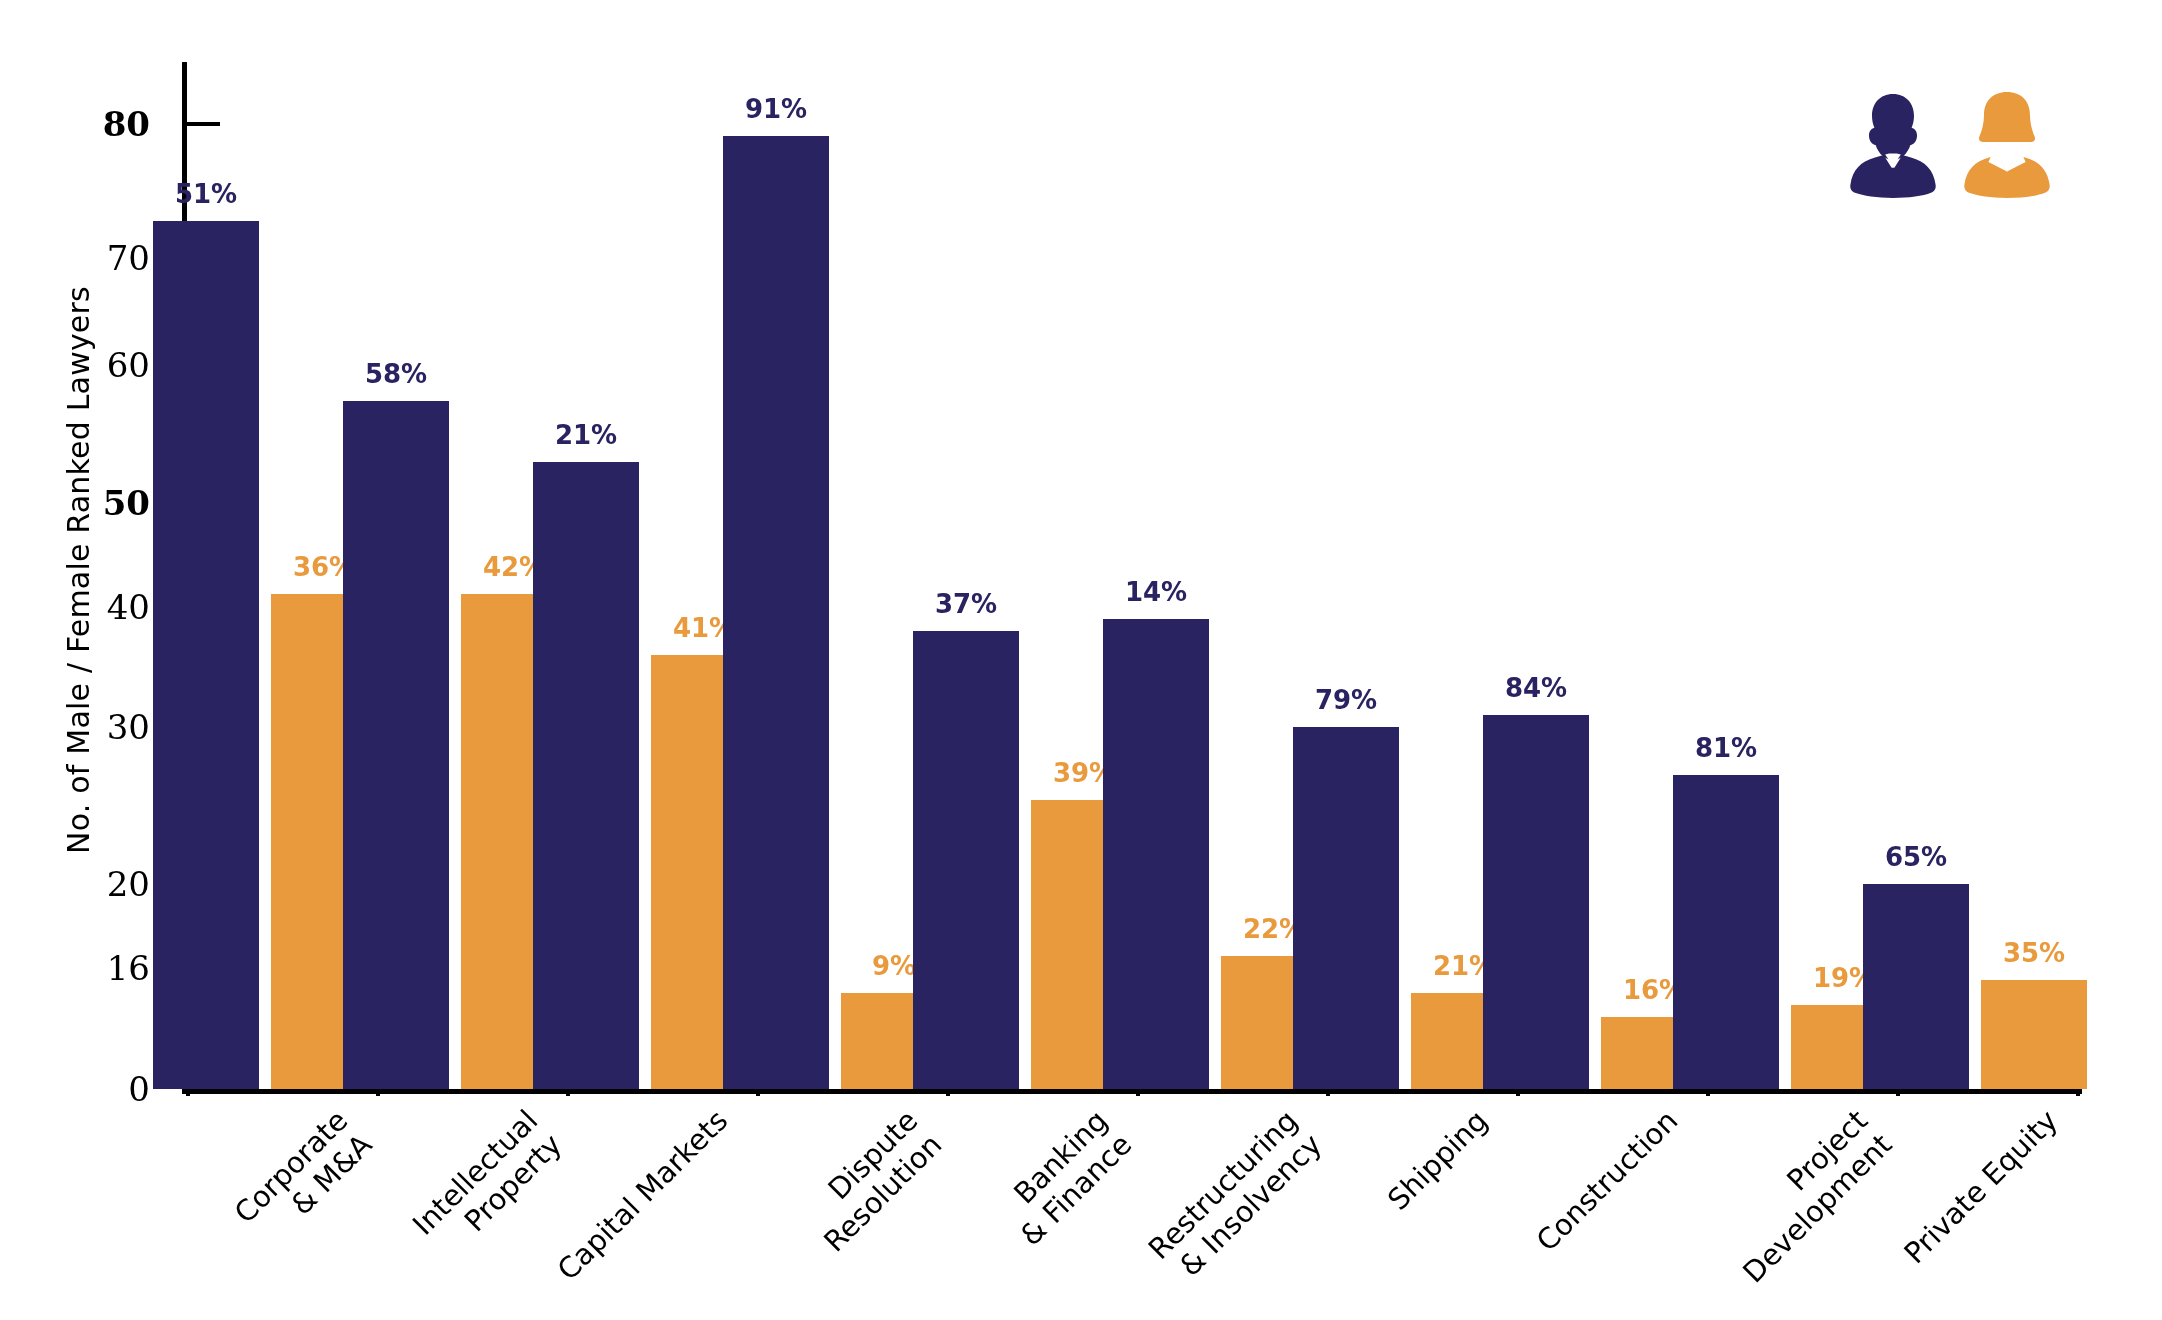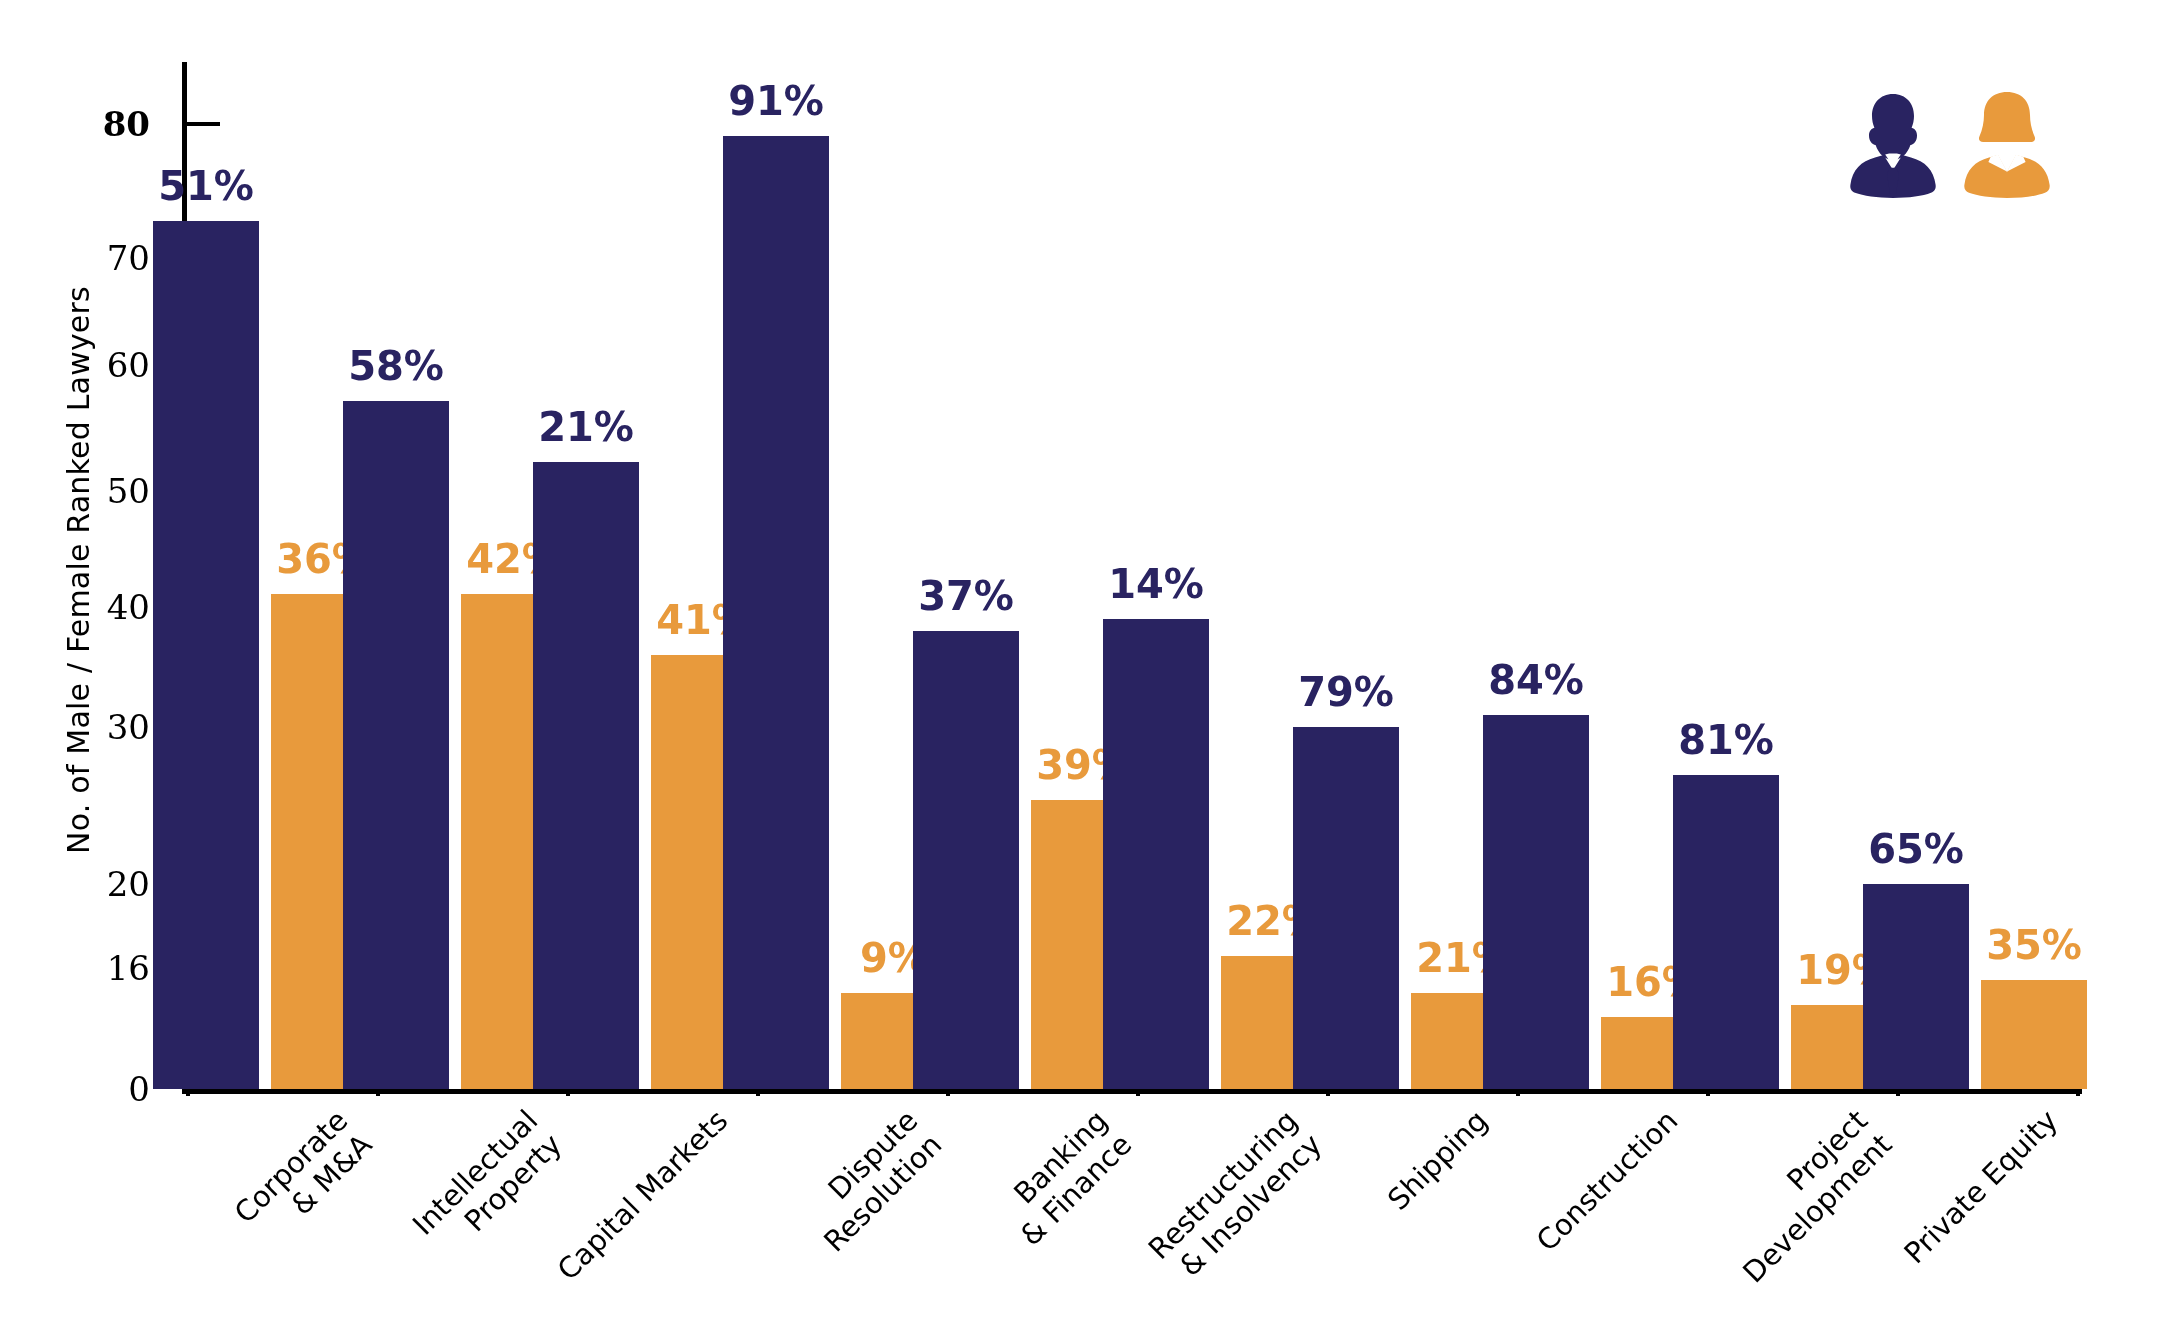--- a/index.html
+++ b/index.html
@@ -91,21 +91,21 @@
     position:absolute;
     bottom:0;
   }
   .bar.male{ background:#292361; }
   .bar.female{ background:#E89A3C; }
   .bar-label{
     position:absolute;
     text-align:center;
     font-family:"DejaVu Sans", sans-serif;
     font-weight:bold;
-    font-size:40px;
+    font-size:26px;
     white-space:nowrap;
     transform:translateX(-50%);
   }
   .bar-label.male{ color:#292361; }
   .bar-label.female{ color:#E89A3C; }
 
   
   .cat-labels{
     position:absolute;
     left:182px;
@@ -145,21 +145,21 @@
 <div id="chart-root">
 
   <div class="y-axis-title">No. of Male / Female Ranked Lawyers</div>
 
   <div class="ylabels" id="ylabels">
       <div class="ytick-label" style="top: 1027px;">0</div>
       <div class="ytick-label" style="top: 906.375px;">16</div>
       <div class="ytick-label" style="top: 785.75px; margin-top: 36px;">20</div>
       <div class="ytick-label" style="top: 665.125px;">30</div>
       <div class="ytick-label" style="top: 544.5px;">40</div>
-      <div class="ytick-label" style="top: 429px;">50</div>
+      <div class="ytick-label" style="top: 441px; font-weight: bold;">50</div>
       <div class="ytick-label" style="top: 303.25px;">60</div>
       <div class="ytick-label" style="top: 196px;">70</div>
       <div class="ytick-label" style="top: 62px; font-weight: bold;">80</div>
     </div>
 
   <div class="plot">
     <div class="axis-line y-axis-line"></div>
     <div class="axis-line x-axis-line"></div>
     <div id="yticks">
         <div class="ytick" style="top: 904.375px;"></div>

